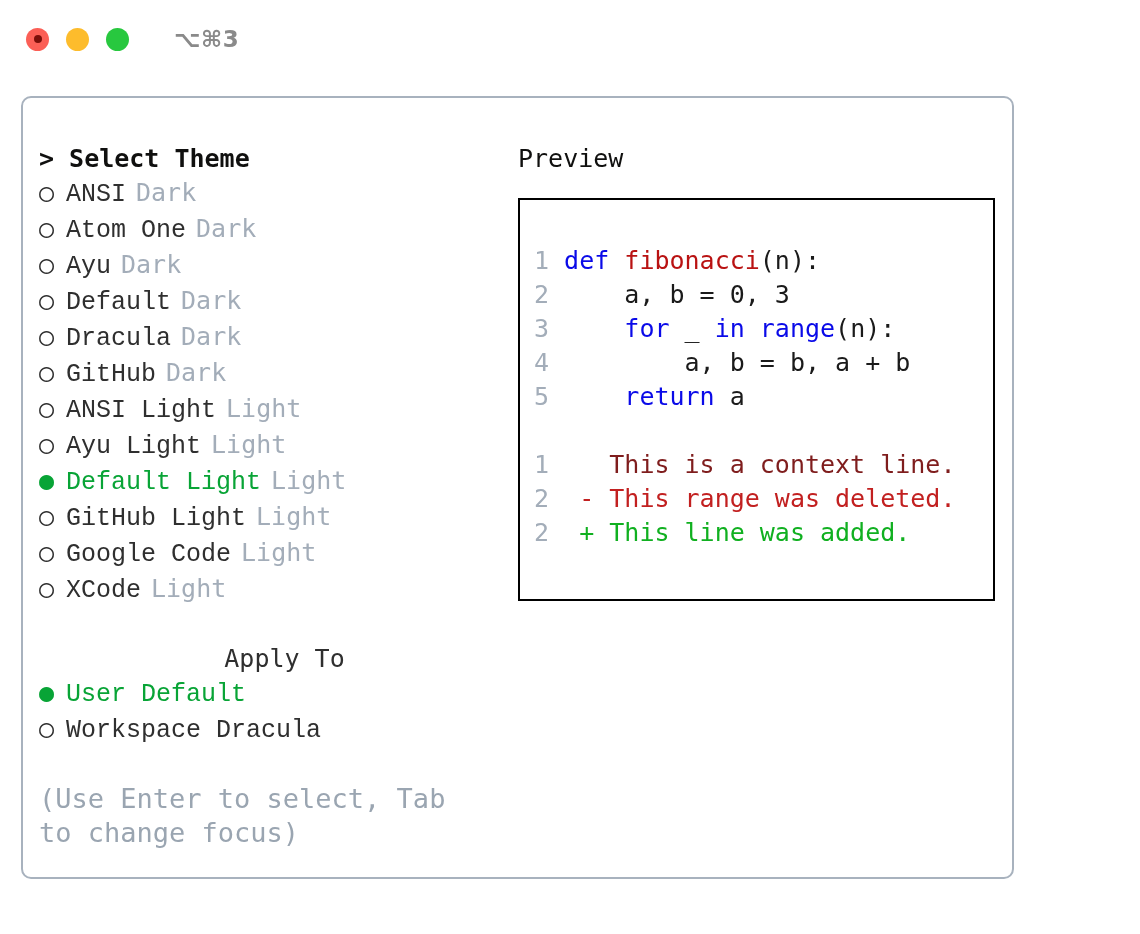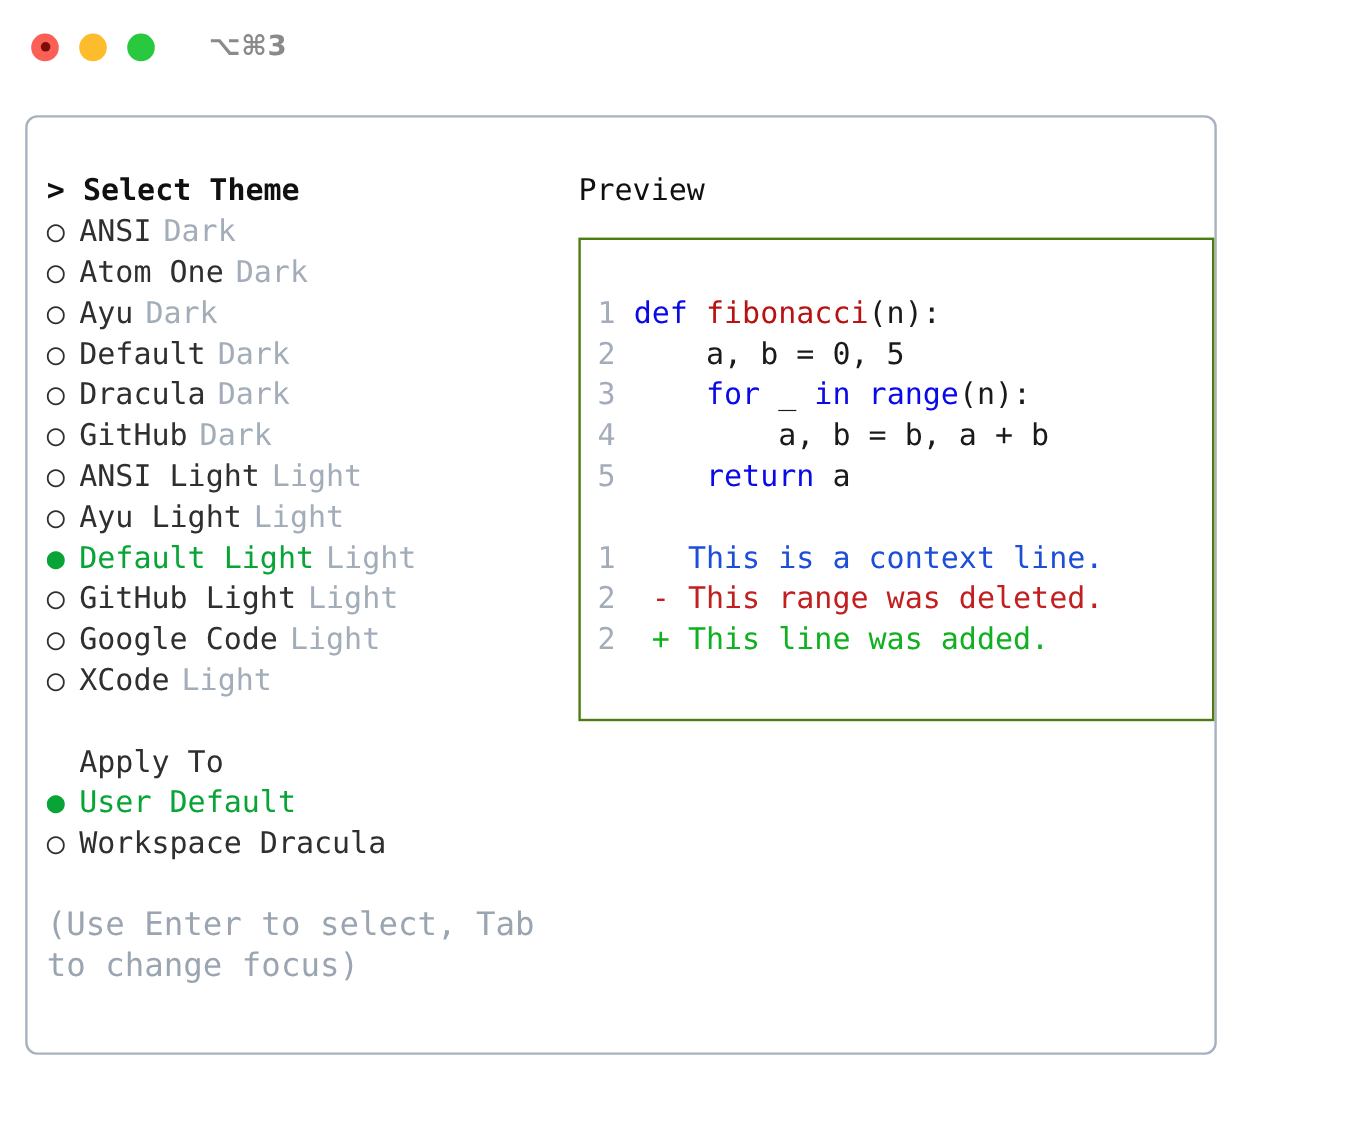--- a/index.html
+++ b/index.html
@@ -118,34 +118,35 @@
   .bullet {
     display: inline-block;
     width: 27px;
     flex: 0 0 27px;
     color: #2f2f2f;
   }
   .list-row.selected .bullet,
   .list-row.selected .row-label {
     color: #08a436;
   }
-  .row-label { color: #2f2f2f; }
+  .row-label { color: #2f2f2f; font-family: Liberation Mono, monospace; }
   .row-tag {
     color: #a3adb9;
     padding-left: 10px;
   }
 
   .section-spacer { height: 34px; }
 
   .section-label {
     font-size: 25px;
     line-height: 34px;
     color: #2f2f2f;
     padding-left: 27px;
     white-space: pre;
+    text-align: center;
   }
 
   #hint-text {
     margin-top: 34px;
     font-size: 27px;
     line-height: 34px;
     color: #9aa5b1;
     width: 420px;
   }
 
@@ -154,23 +155,23 @@
     font-size: 25px;
     font-weight: 400;
     color: #10100f;
     line-height: 34px;
     margin-left: 15px;
     white-space: pre;
   }
   #preview-box {
     margin-top: 22px;
     margin-left: 15px;
-    width: 530px;
+    width: 477px;
     height: 403px;
-    border: 2px solid #4d7c0f;
+    border: 2px solid #000000;
     box-sizing: border-box;
     background: #ffffff;
     padding: 44px 0 0 0;
   }
   .code-line {
     font-size: 25px;
     line-height: 34px;
     white-space: pre;
     padding-left: 14px;
     color: #1a1a1a;
@@ -179,21 +180,21 @@
     color: #a3adb9;
     display: inline-block;
     width: 1ch;
     text-align: right;
   }
   .tok-kw   { color: #0a0ae8; }
   .tok-fn   { color: #b91212; }
   .tok-plain{ color: #1a1a1a; }
 
   .diff-gap { height: 34px; }
-  .diff-ctx { color: #1d4ed8; }
+  .diff-ctx { color: #7f1d1d; }
   .diff-del { color: #c22020; }
   .diff-add { color: #10b020; }
 </style>
 </head>
 <body>
 
 <div id="app-window">
 
   <div id="titlebar">
     <div class="traffic-lights">
@@ -235,21 +236,21 @@
           </div>
 
         <div id="hint-text">(Use Enter to select, Tab to change focus)</div>
       </div>
 
       <div id="right-column">
         <div id="preview-title">Preview</div>
         <div id="preview-box">
           <div id="code-block">
               <div class="code-line"><span class="lineno">1</span> <span class="tok-kw">def </span><span class="tok-fn">fibonacci</span><span class="tok-plain">(n):</span></div>
-              <div class="code-line"><span class="lineno">2</span> <span class="tok-plain">    a, b = 0, 5</span></div>
+              <div class="code-line"><span class="lineno">2</span> <span class="tok-plain">    a, b = 0, 3</span></div>
               <div class="code-line"><span class="lineno">3</span> <span class="tok-plain">    </span><span class="tok-kw">for</span><span class="tok-plain"> _ </span><span class="tok-kw">in</span><span class="tok-plain"> </span><span class="tok-kw">range</span><span class="tok-plain">(n):</span></div>
               <div class="code-line"><span class="lineno">4</span> <span class="tok-plain">        a, b = b, a + b</span></div>
               <div class="code-line"><span class="lineno">5</span> <span class="tok-plain">    </span><span class="tok-kw">return</span><span class="tok-plain"> a</span></div>
             </div>
           <div class="diff-gap"></div>
           <div id="diff-block">
               <div class="code-line"><span class="lineno">1</span>  <span class="diff-ctx"> </span> <span class="diff-ctx">This is a context line.</span></div>
               <div class="code-line"><span class="lineno">2</span>  <span class="diff-del">-</span> <span class="diff-del">This range was deleted.</span></div>
               <div class="code-line"><span class="lineno">2</span>  <span class="diff-add">+</span> <span class="diff-add">This line was added.</span></div>
             </div>

